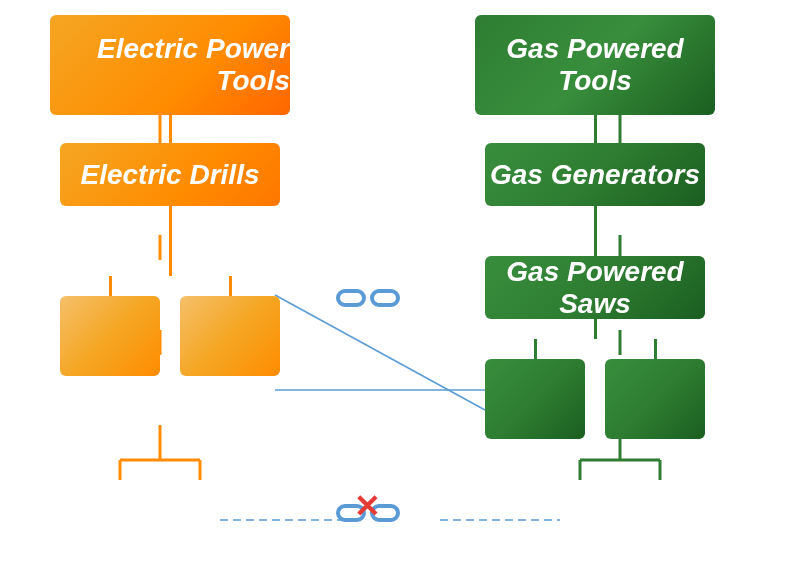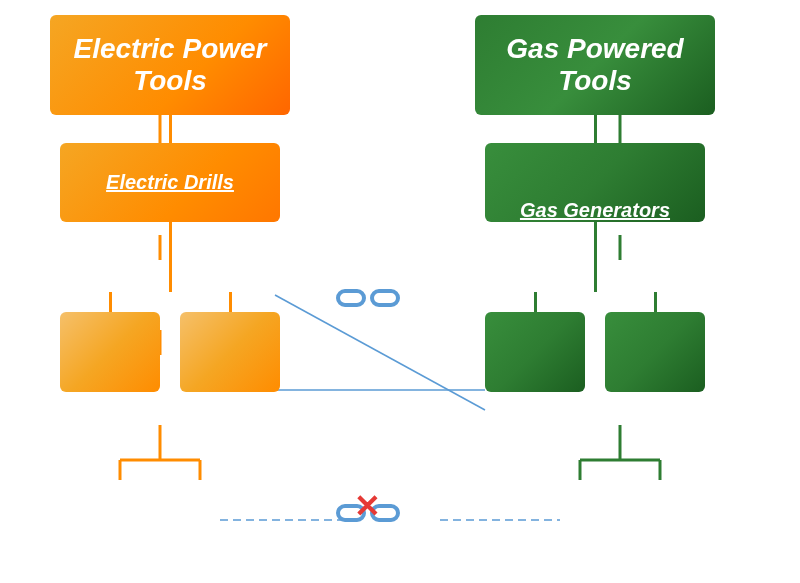--- a/index.html
+++ b/index.html
@@ -36,45 +36,44 @@
       position: relative;
     }
     .box-root {
       width: 240px;
       height: 100px;
       font-size: 28px;
       line-height: 1.15;
     }
     .box-child {
       width: 220px;
-      height: 79px;
-      font-size: 20px;
-      text-decoration: underline;
+      height: 63px;
+      font-size: 28px;
     }
     .box-leaf {
       width: 100px;
       height: 80px;
     }
     
     .orange-root {
       background: linear-gradient(135deg, #f5a623 0%, #ff8c00 60%, #ff6600 100%);
+      text-align: right;
     }
     .orange-child {
       background: linear-gradient(135deg, #f5a623 0%, #ff8c00 60%, #ff7700 100%);
     }
     .orange-leaf {
       background: linear-gradient(135deg, #f5c06a 0%, #f5a623 50%, #ff8c00 100%);
     }
     
     .green-root {
       background: linear-gradient(135deg, #2e7d32 0%, #388e3c 50%, #1b5e20 100%);
     }
     .green-child {
       background: linear-gradient(135deg, #388e3c 0%, #2e7d32 50%, #1b5e20 100%);
-      align-items: flex-end;
     }
     .green-leaf {
       background: linear-gradient(135deg, #388e3c 0%, #2e7d32 50%, #1b5e20 100%);
     }
 
     .left-tree {
       position: absolute;
       left: 50px;
       top: 15px;
       display: flex;
@@ -171,20 +170,23 @@
     </div>
     <div style="width:3px;height:28px;background:#2e7d32;"></div>
 
     <div class="box box-child green-child">
       <span>Gas Generators</span>
     </div>
     <div style="width:3px;height:25px;background:#2e7d32;"></div>
 
     <div style="width:3px;height:25px;background:#2e7d32;"></div>
 
+    <div class="box box-child green-child">
+      <span>Gas Powered Saws</span>
+    </div>
     <div style="width:3px;height:20px;background:#2e7d32;"></div>
 
     <div style="display:flex;flex-direction:row;align-items:flex-start;gap:20px;">
       <div style="display:flex;flex-direction:column;align-items:center;">
         <div style="width:3px;height:20px;background:#2e7d32;"></div>
         <div class="box box-leaf green-leaf"></div>
       </div>
       <div style="display:flex;flex-direction:column;align-items:center;">
         <div style="width:3px;height:20px;background:#2e7d32;"></div>
         <div class="box box-leaf green-leaf"></div>

